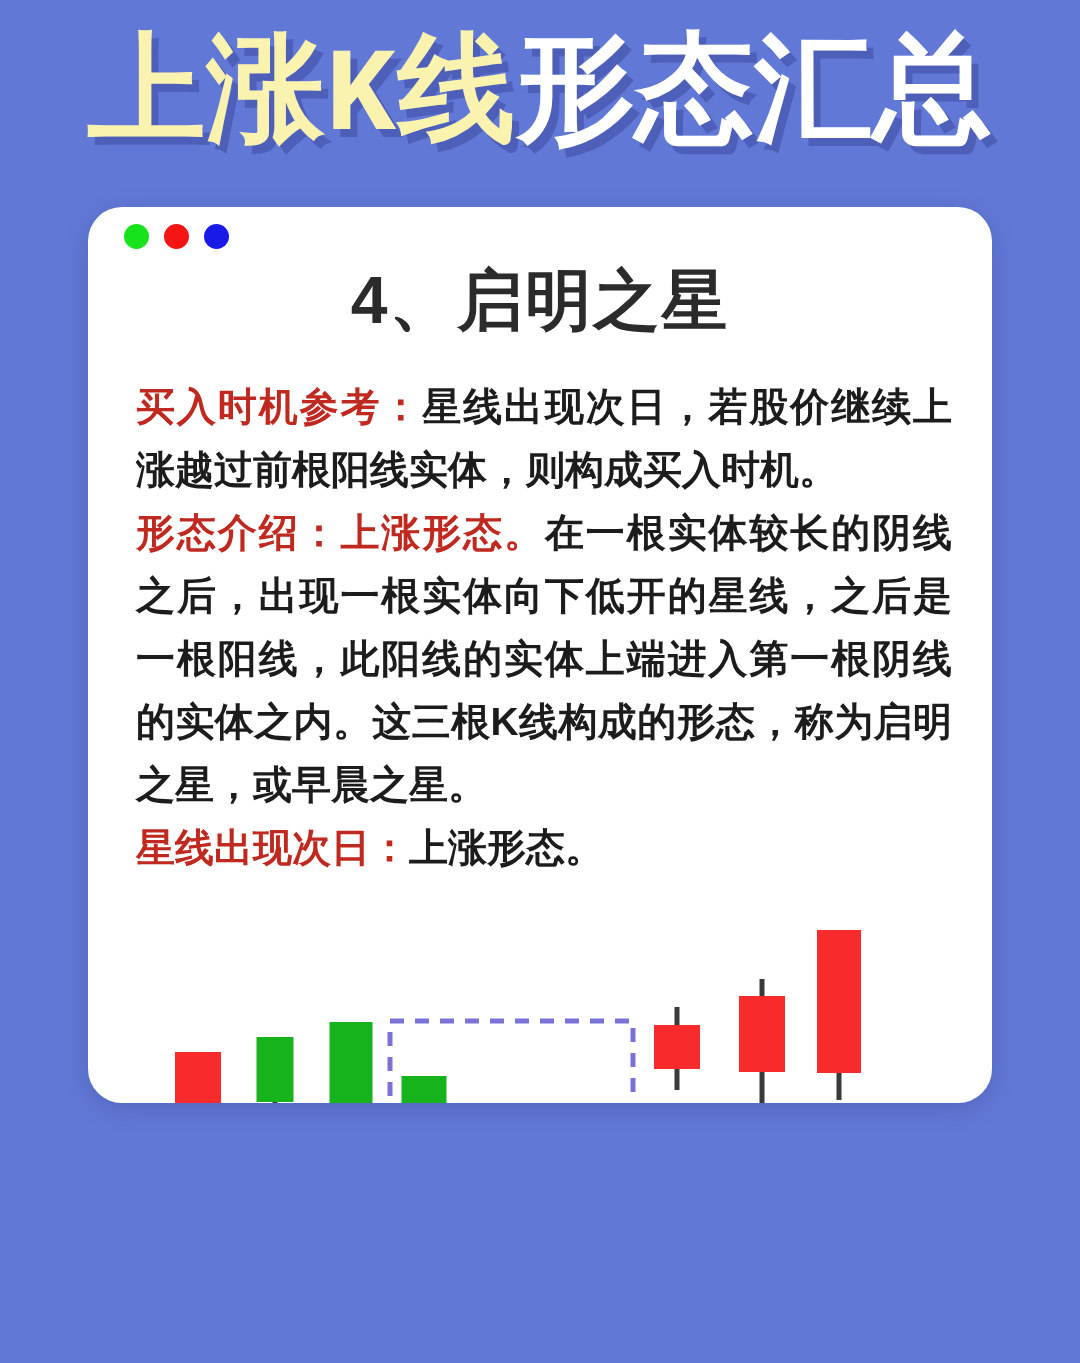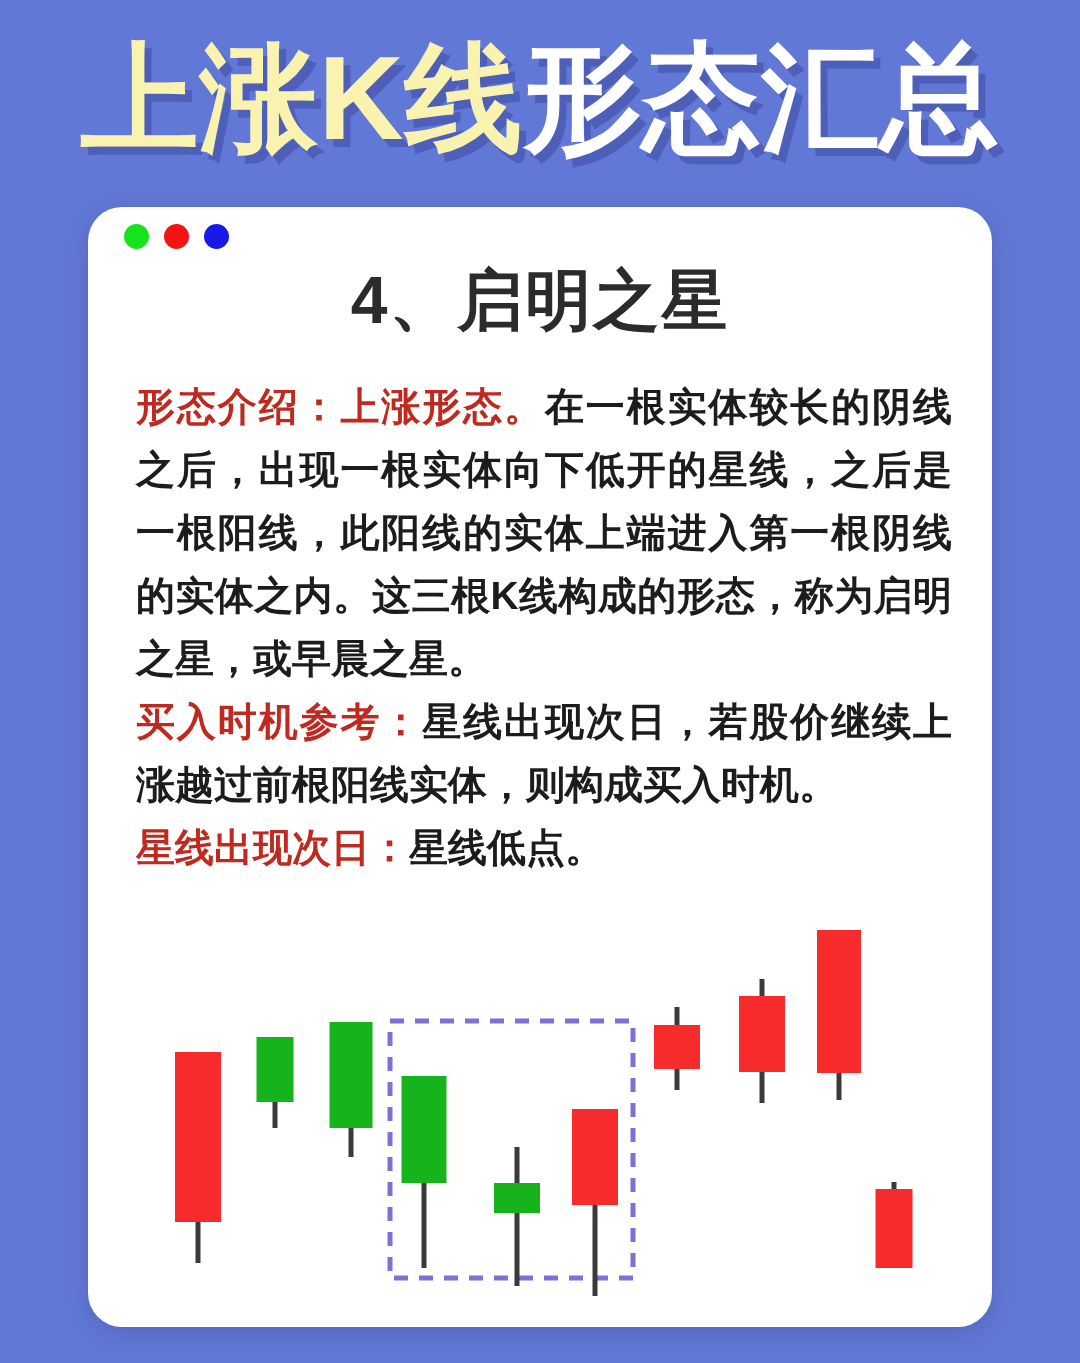--- a/index.html
+++ b/index.html
@@ -29,32 +29,33 @@
     padding: 0 28px;
   }
 
   .banner-title {
     font-size: 118px;
     font-weight: 900;
     letter-spacing: 1px;
     line-height: 1;
     white-space: nowrap;
     text-shadow: 7px 8px 0 rgba(60,75,160,0.55);
+    font-family: Liberation Mono, monospace;
   }
 
   .banner-title .seg-yellow { color: #FAF3B0; }
   .banner-title .seg-white  { color: #FFFFFF; }
 
   
   .card {
     position: absolute;
     left: 88px;
     top: 207px;
     width: 904px;
-    height: 1120px;
+    height: 896px;
     background: #FFFFFF;
     border-radius: 34px;
     box-shadow: 0 6px 22px rgba(40,55,120,0.25);
     overflow: hidden;
   }
 
   .dots {
     position: absolute;
     left: 36px;
     top: 17px;
@@ -122,23 +123,23 @@
 
   <div class="dots">
     <span class="dot green"></span>
     <span class="dot red"></span>
     <span class="dot blue"></span>
   </div>
 
   <div class="card-heading">4、启明之星</div>
 
   <div class="body-copy">
+    <p><span class="sec-label">买入时机参考：</span><span>星线出现次日，若股价继续上涨越过前根阳线实体，则构成买入时机。</span></p>
     <p><span class="lead">形态介绍：上涨形态。</span><span>在一根实体较长的阴线之后，出现一根实体向下低开的星线，之后是一根阳线，此阳线的实体上端进入第一根阴线的实体之内。这三根K线构成的形态，称为启明之星，或早晨之星。</span></p>
-    <p><span class="sec-label">买入时机参考：</span><span>星线出现次日，若股价继续上涨越过前根阳线实体，则构成买入时机。</span></p>
-    <p><span class="sec-label">星线出现次日：</span><span>星线低点。</span></p>
+    <p><span class="sec-label">星线出现次日：</span><span>上涨形态。</span></p>
   </div>
 
   <div class="chart">
     <svg id="chart-svg" width="904" height="1120" viewBox="0 0 904 1120" xmlns="http://www.w3.org/2000/svg">
         <rect x="302" y="814" width="243" height="257" fill="none" stroke="#7B72D8" stroke-width="5" stroke-dasharray="14 11"></rect>
         <g>
           <line x1="110" x2="110" y1="845" y2="1056" stroke="#3A3A3A" stroke-width="5"></line>
           <rect x="87" y="845" width="46" height="170" fill="#F72B2B"></rect>
         </g>
         <g>

